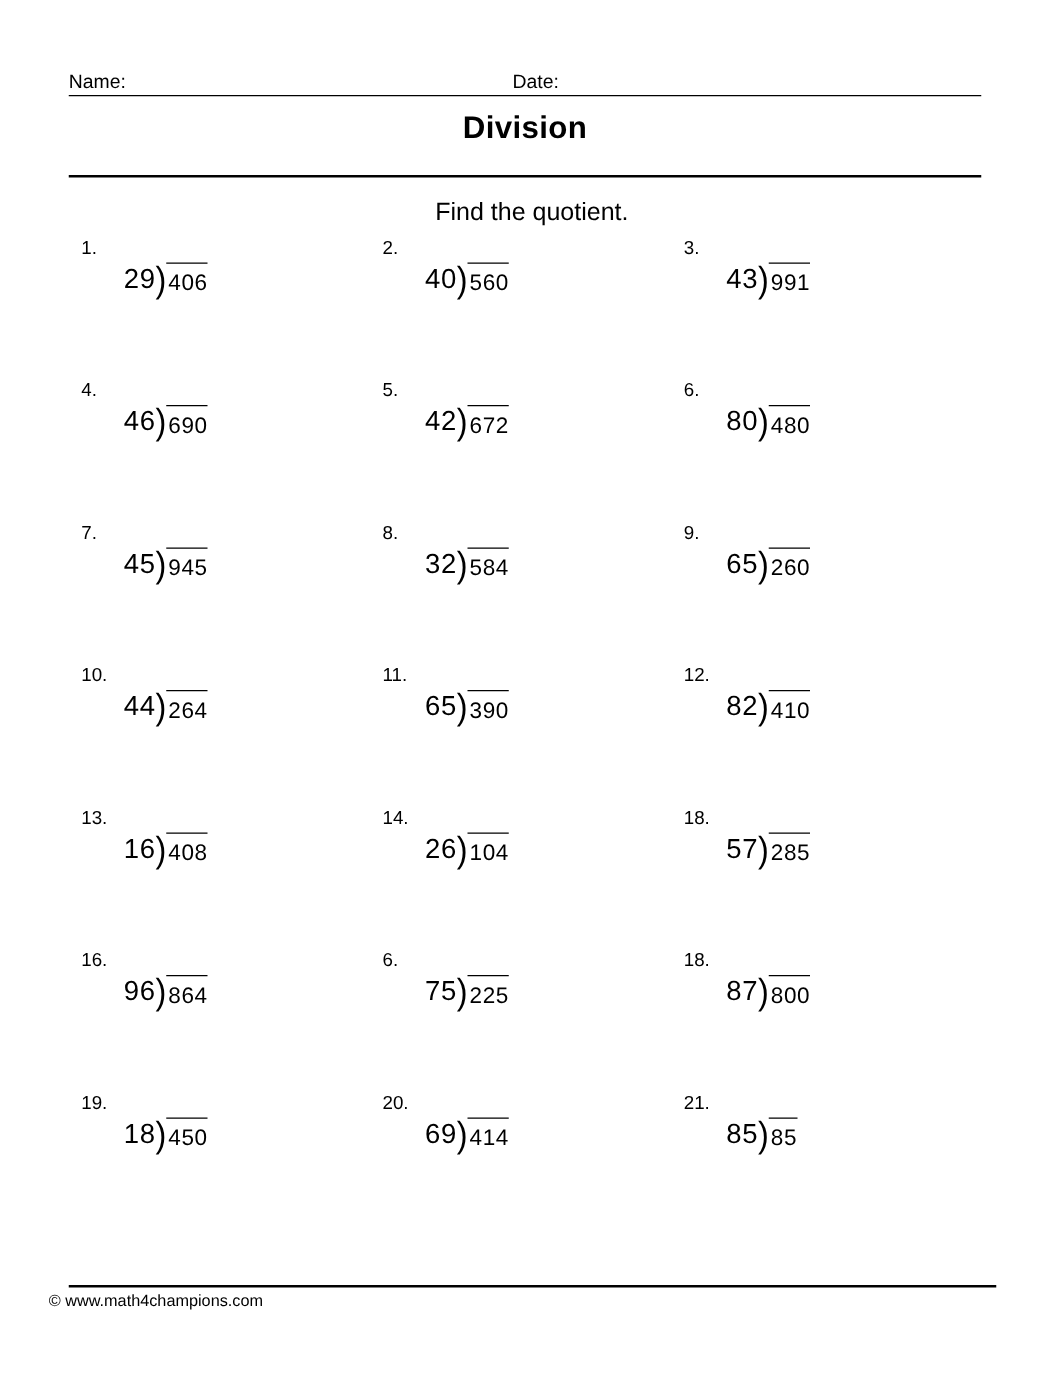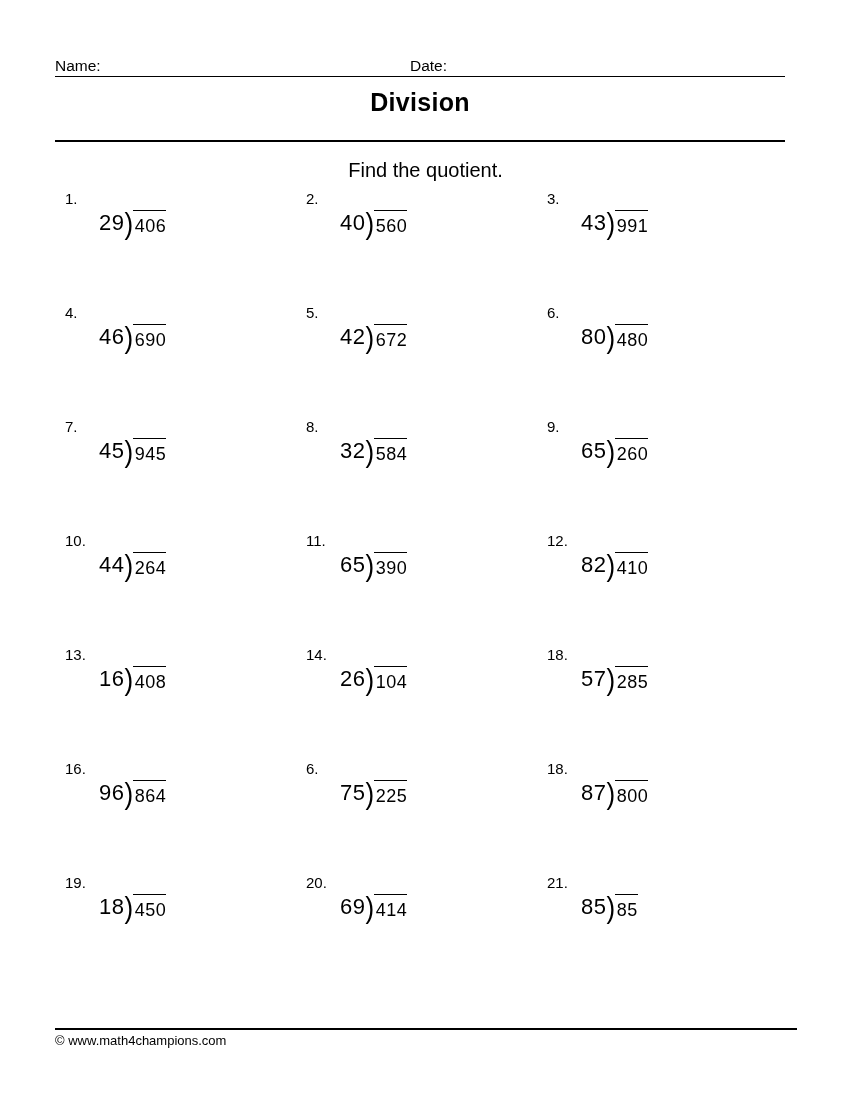--- a/index.html
+++ b/index.html
@@ -118,21 +118,21 @@
   
   .footer-rule {
     position: absolute;
     left: 55px;
     top: 1028px;
     width: 742px;
     border-top: 2px solid #000;
   }
   .footer-text {
     position: absolute;
-    left: 55px;
+    left: 39px;
     top: 1033px;
     font-size: 13px;
   }
 </style>
 </head>
 <body>
 
 <div class="sheet">
 
   <div class="field-rows">

